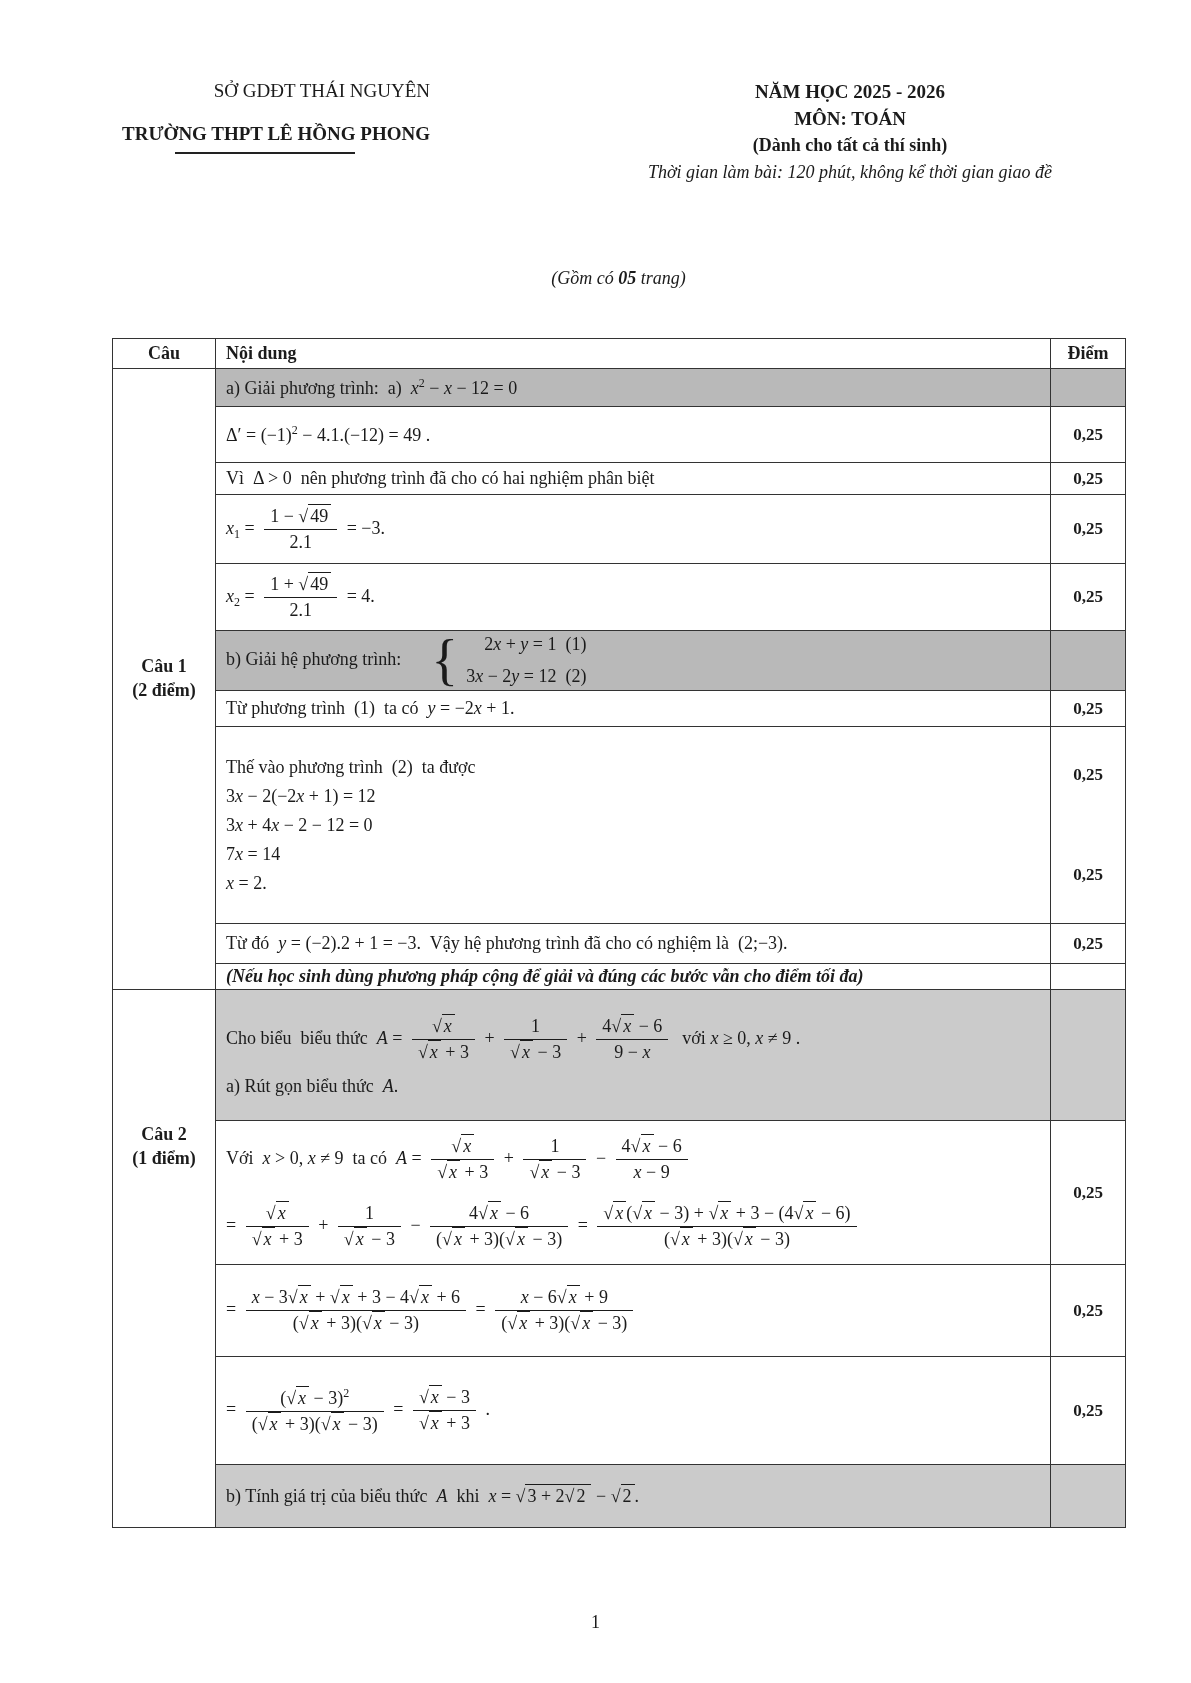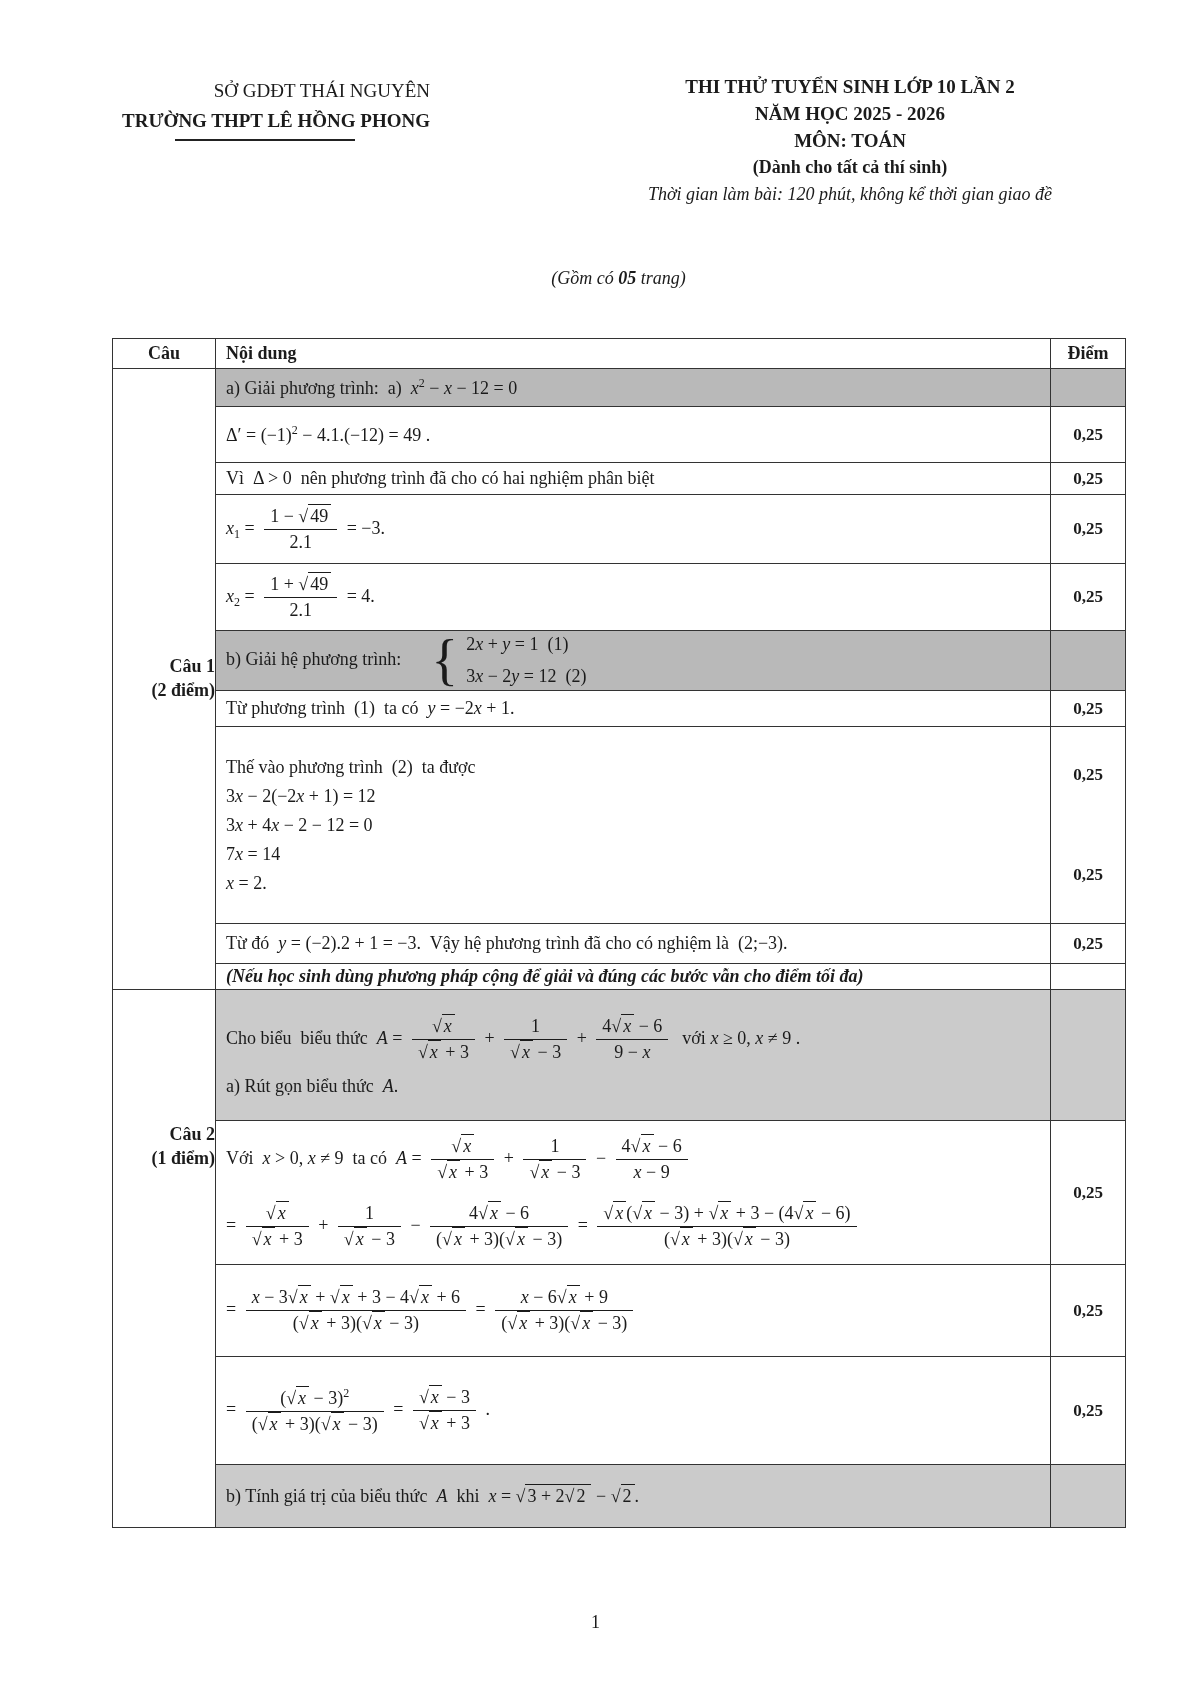--- a/index.html
+++ b/index.html
@@ -10,21 +10,21 @@
   }
   html,body{margin:0;padding:0;background:#ffffff;}
   .page{
     position:relative;width:1191px;height:1683px;background:#ffffff;
     font-family:"Liberation Serif","DejaVu Serif",serif;color:var(--ink);
     overflow:hidden;
   }
   
   .school{position:absolute;top:80px;left:100px;width:330px;text-align:right;}
   .school .l1{font-size:19px;}
-  .school .l2{font-size:19px;font-weight:bold;margin-top:8px;}
+  .school .l2{font-size:19px;font-weight:bold;margin-top:21px;}
   .school .rule{width:180px;border-bottom:2px solid #222;margin:7px auto 0;}
   .exam{position:absolute;top:76px;left:550px;width:600px;text-align:center;}
   .exam .l1{font-size:19px;font-weight:bold;}
   .exam .l2{font-size:19px;font-weight:bold;margin-top:5px;}
   .exam .l3{font-size:19px;font-weight:bold;margin-top:5px;}
   .exam .l4{font-size:18px;font-weight:bold;margin-top:5px;}
   .exam .l5{font-size:18px;font-style:italic;margin-top:6px;}
   .doc-title{position:absolute;top:238px;left:112px;width:1013px;text-align:center;font-size:20px;font-weight:bold;}
   .doc-sub{position:absolute;top:268px;left:112px;width:1013px;text-align:center;font-size:18px;font-style:italic;}
   .page-num{position:absolute;top:1612px;left:0;width:1191px;text-align:center;font-size:18px;}
@@ -40,53 +40,52 @@
   }
   td.h{font-weight:bold;}
   td.h-cau,td.h-diem{text-align:center;}
   td.gray{background:var(--shade);}
   td.gray2{background:var(--shade2);}
   td.score{text-align:center;font-weight:bold;font-size:17px;padding:2px 4px;}
   td.score-top{vertical-align:top;padding-top:26px;}
   .dual span{display:block;}
   .dual span + span{margin-top:80px;}
   td.qcell{position:relative;padding:0;background:#fff;}
-  .qlabel{position:absolute;left:0;width:100%;text-align:right;font-weight:bold;line-height:1.35;}
+  .qlabel{position:absolute;left:0;width:100%;text-align:center;font-weight:bold;line-height:1.35;}
   .qlabel.c1{top:calc(50% - 25px);}
   .qlabel.c2{top:132px;}
   td.sec-top{border-top:2px solid #222;}
   .note-row{font-weight:bold;font-style:italic;}
 
   
   .f{display:inline-flex;flex-direction:column;vertical-align:middle;text-align:center;margin:3px 5px;}
   .fn{border-bottom:1px solid var(--ink);padding:0 6px 2px;}
   .fd{padding:2px 6px 0;}
   .r{white-space:nowrap;}
   .rt{border-top:1px solid var(--ink);padding:1px 3px 0 2px;}
   sup,sub{font-size:12px;}
   .sys{display:inline-flex;align-items:center;vertical-align:middle;margin-left:30px;}
   .br{font-size:56px;line-height:0.95;font-weight:400;margin-right:8px;}
-  .lines{display:inline-flex;flex-direction:column;gap:11px;text-align:left;}
+  .lines{display:inline-flex;flex-direction:column;gap:11px;text-align:right;}
   .ml{margin:8px 0;}
   .mt1{margin-top:10px;}
   .mt2{margin-top:14px;}
 </style>
 </head>
 <body>
 
 <div class="page">
 
   <div class="school">
     <div class="l1">SỞ GDĐT THÁI NGUYÊN</div>
     <div class="l2">TRƯỜNG THPT LÊ HỒNG PHONG</div>
     <div class="rule"></div>
   </div>
 
   <div class="exam">
-    <div class="l1">THI THỬ TUYỂN SINH LỚP 10 LẦN 2</div>
     <div class="l2">NĂM HỌC 2025 - 2026</div>
     <div class="l3">MÔN: TOÁN</div>
     <div class="l4">(Dành cho tất cả thí sinh)</div>
     <div class="l5">Thời gian làm bài: 120 phút, không kể thời gian giao đề</div>
   </div>
 
   <div class="doc-sub"><span>(Gồm có </span><b>05</b><span> trang)</span></div>
 
   <table class="answer">
     <colgroup>

